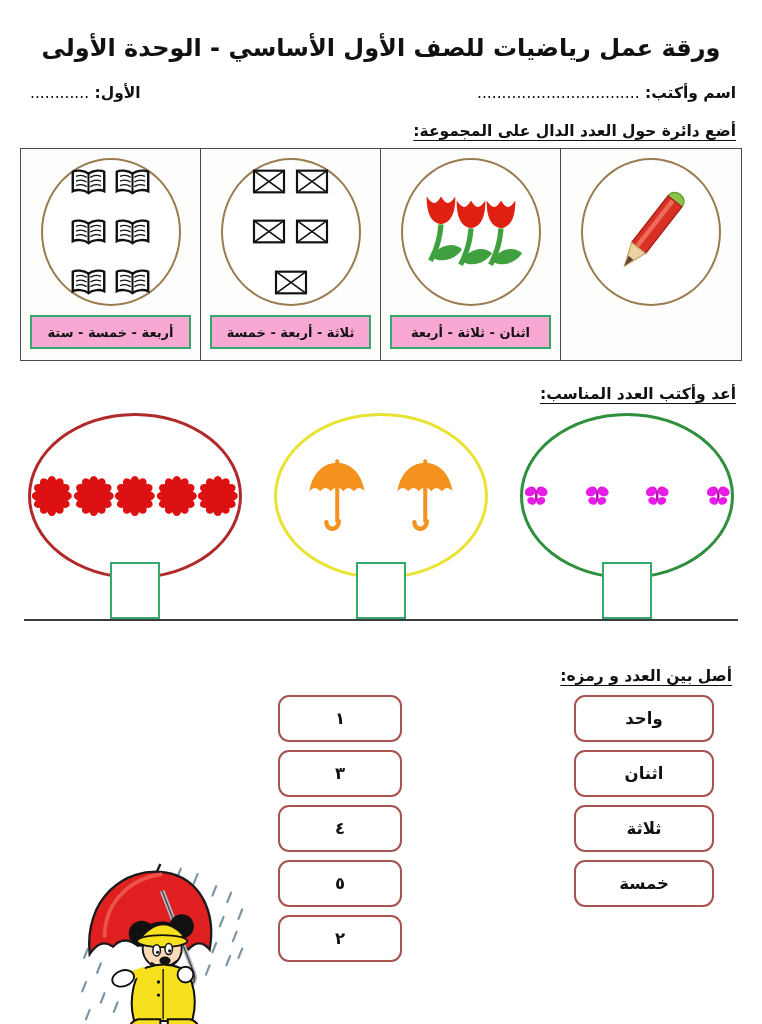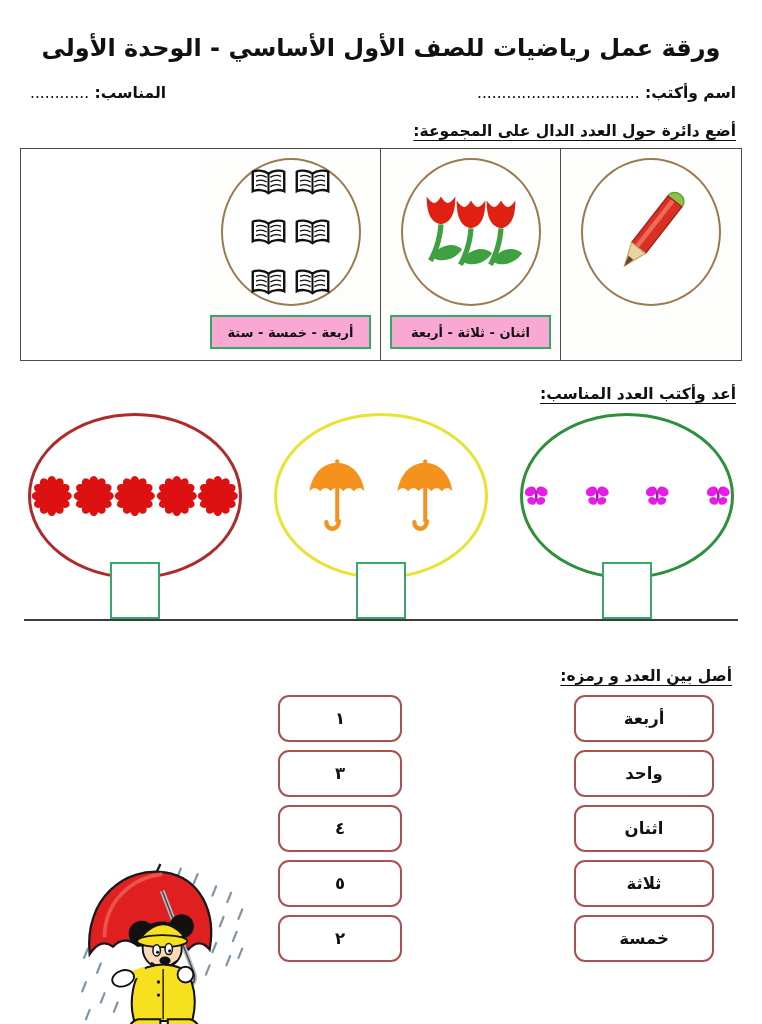--- a/index.html
+++ b/index.html
@@ -224,21 +224,21 @@
 <div class="page">
 
   <div class="title">ورقة عمل رياضيات للصف الأول الأساسي - الوحدة الأولى</div>
 
   <div class="name-row">
     <div>
       <span>اسم وأكتب:</span>
       <span class="dots">.................................</span>
     </div>
     <div>
-      <span>المناسب:</span>
+      <span>الأول:</span>
       <span class="dots">............</span>
     </div>
   </div>
 
   <div class="sec-heading h1">أضع دائرة حول العدد الدال على المجموعة:</div>
 
   <div class="grid-table">
     <div class="cell">
       <div class="ring-sm grp grp-pencil">
           <svg class="icon icon-pencil">
@@ -254,20 +254,40 @@
           <svg class="icon icon-tulip">
             <use href="#sym-tulip"></use>
           </svg>
           <svg class="icon icon-tulip">
             <use href="#sym-tulip"></use>
           </svg>
         </div>
       <div class="opt-box">اثنان - ثلاثة - أربعة</div>
     </div>
     <div class="cell">
+      <div class="ring-sm grp grp-envelope">
+          <svg class="icon icon-envelope">
+            <use href="#sym-envelope"></use>
+          </svg>
+          <svg class="icon icon-envelope">
+            <use href="#sym-envelope"></use>
+          </svg>
+          <svg class="icon icon-envelope">
+            <use href="#sym-envelope"></use>
+          </svg>
+          <svg class="icon icon-envelope">
+            <use href="#sym-envelope"></use>
+          </svg>
+          <svg class="icon icon-envelope">
+            <use href="#sym-envelope"></use>
+          </svg>
+        </div>
+      <div class="opt-box">ثلاثة - أربعة - خمسة</div>
+    </div>
+    <div class="cell">
       <div class="ring-sm grp grp-book">
           <svg class="icon icon-book">
             <use href="#sym-book"></use>
           </svg>
           <svg class="icon icon-book">
             <use href="#sym-book"></use>
           </svg>
           <svg class="icon icon-book">
             <use href="#sym-book"></use>
           </svg>
@@ -336,21 +356,20 @@
         </div>
       <div class="write-box"></div>
     </div>
   </div>
   <div class="baseline"></div>
 
   <div class="sec-heading h3">أصل بين العدد و رمزه:</div>
 
   <div class="match-area">
     <div class="col col-words">
-        <div class="match-box">أربعة</div>
         <div class="match-box">واحد</div>
         <div class="match-box">اثنان</div>
         <div class="match-box">ثلاثة</div>
         <div class="match-box">خمسة</div>
       </div>
     <div class="col col-nums">
         <div class="match-box">١</div>
         <div class="match-box">٣</div>
         <div class="match-box">٤</div>
         <div class="match-box">٥</div>

